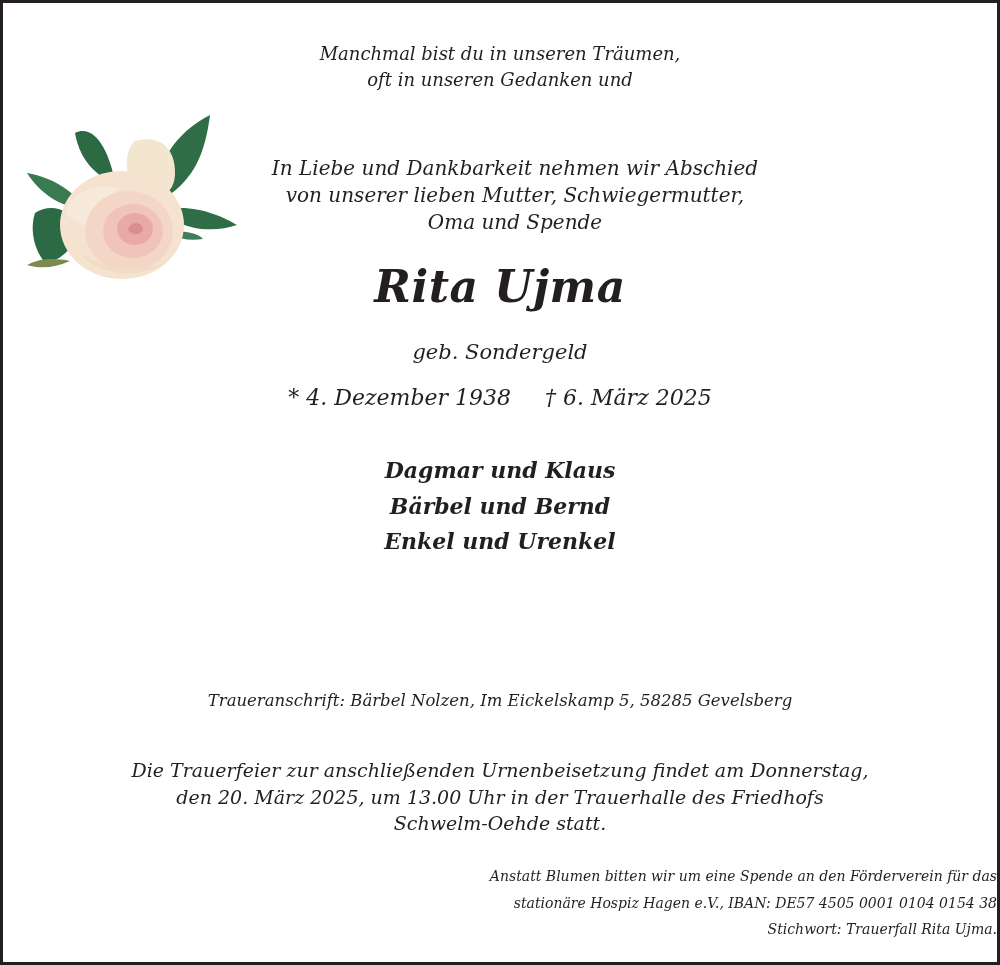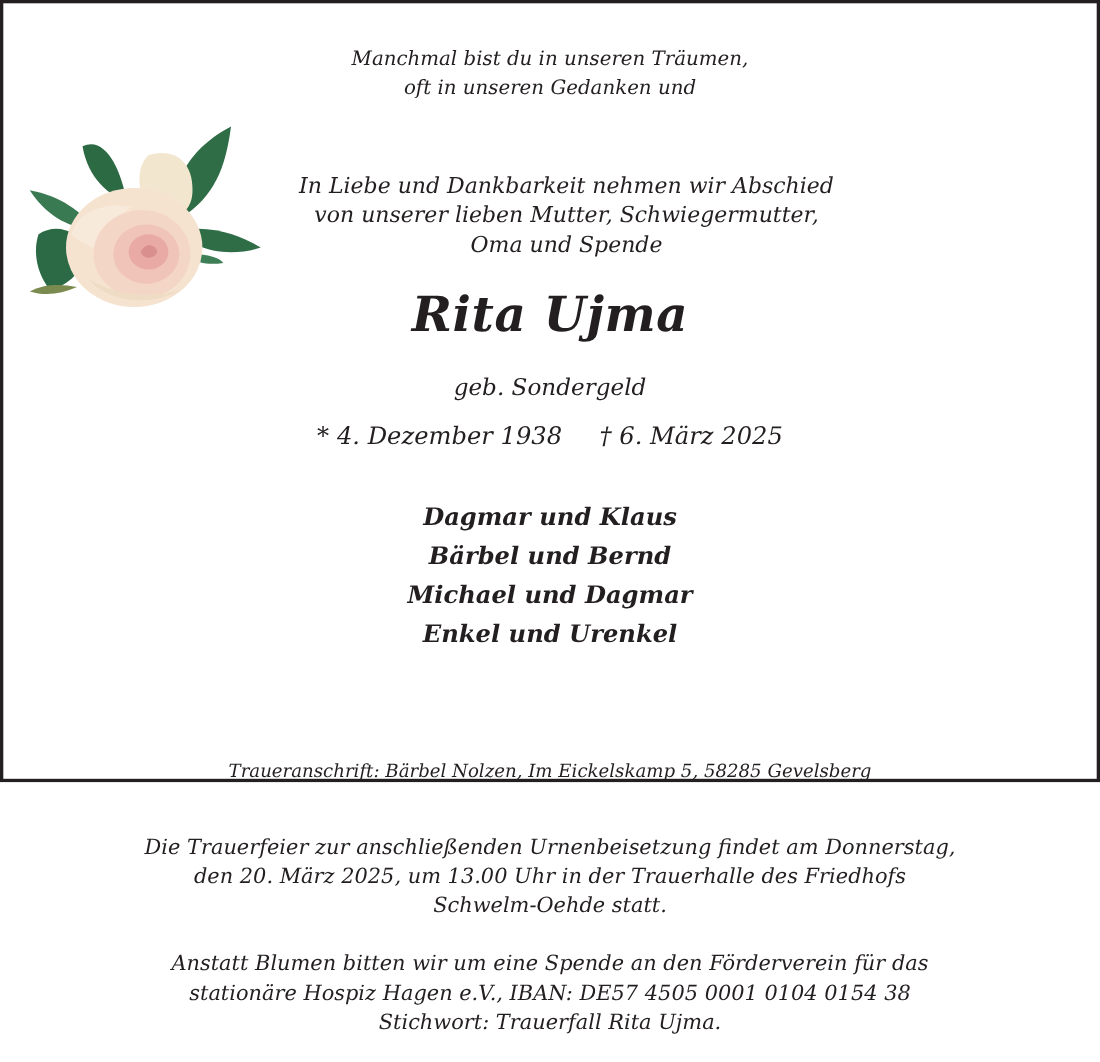--- a/index.html
+++ b/index.html
@@ -1,38 +1,38 @@
 <!DOCTYPE html>
 <html><head>
   <meta charset="utf-8">
   <style>
     html, body { margin: 0; padding: 0; background: #ffffff; }
     body { width: 1000px; height: 965px; overflow: hidden; }
     .frame {
       position: relative;
       box-sizing: border-box;
-      width: 1000px; height: 711px;
+      width: 1000px; height: 965px;
       border: 3px solid #231f20;
       background: #ffffff;
       color: #231f20;
       font-family: "DejaVu Serif", "Liberation Serif", serif;
       font-style: italic;
     }
     .block { position: absolute; left: 0; right: 0; text-align: center; }
     .line { display: block; white-space: nowrap; }
     .motto { top: 38px; font-size: 18px; line-height: 26px; }
     .farewell { top: 152px; font-size: 20px; line-height: 27px; margin-left: 30px; }
     .name { top: 254px; font-size: 44px; font-weight: bold; line-height: 60px; letter-spacing: 0.5px; }
     .maiden { top: 334px; font-size: 21px; line-height: 30px; }
     .dates { top: 378px; font-size: 22px; line-height: 34px; }
     .dates .gap { display: inline-block; width: 34px; }
     .family { top: 450px; font-size: 22px; font-weight: bold; line-height: 35.5px; }
     .address { top: 684px; font-size: 16.5px; line-height: 28px; }
     .ceremony { top: 754px; font-size: 19px; line-height: 26.5px; }
-    .donation { top: 860px; font-size: 19px; line-height: 26.5px; }
+    .donation { top: 860px; font-size: 14px; line-height: 26.5px; text-align: right; }
     .rose {
       position: absolute; left: 22px; top: 110px; width: 215px; height: 172px;
     }
   </style>
 </head>
 <body>
 
 <div class="frame">
 
   <svg class="rose" viewBox="0 0 215 172">
@@ -70,21 +70,20 @@
 
   <div class="block maiden">geb. Sondergeld</div>
 
   <div class="block dates">
     <span>* 4. Dezember 1938</span><span class="gap"></span><span>† 6. März 2025</span>
   </div>
 
   <div class="block family">
     <span class="line">Dagmar und Klaus</span>
     <span class="line">Bärbel und Bernd</span>
-    <span class="line">Michael und Dagmar</span>
     <span class="line">Enkel und Urenkel</span>
   </div>
 
   <div class="block address">Traueranschrift: Bärbel Nolzen, Im Eickelskamp 5, 58285 Gevelsberg</div>
 
   <div class="block ceremony">
     <span class="line">Die Trauerfeier zur anschließenden Urnenbeisetzung findet am Donnerstag,</span>
     <span class="line">den 20. März 2025, um 13.00 Uhr in der Trauerhalle des Friedhofs</span>
     <span class="line">Schwelm-Oehde statt.</span>
   </div>

